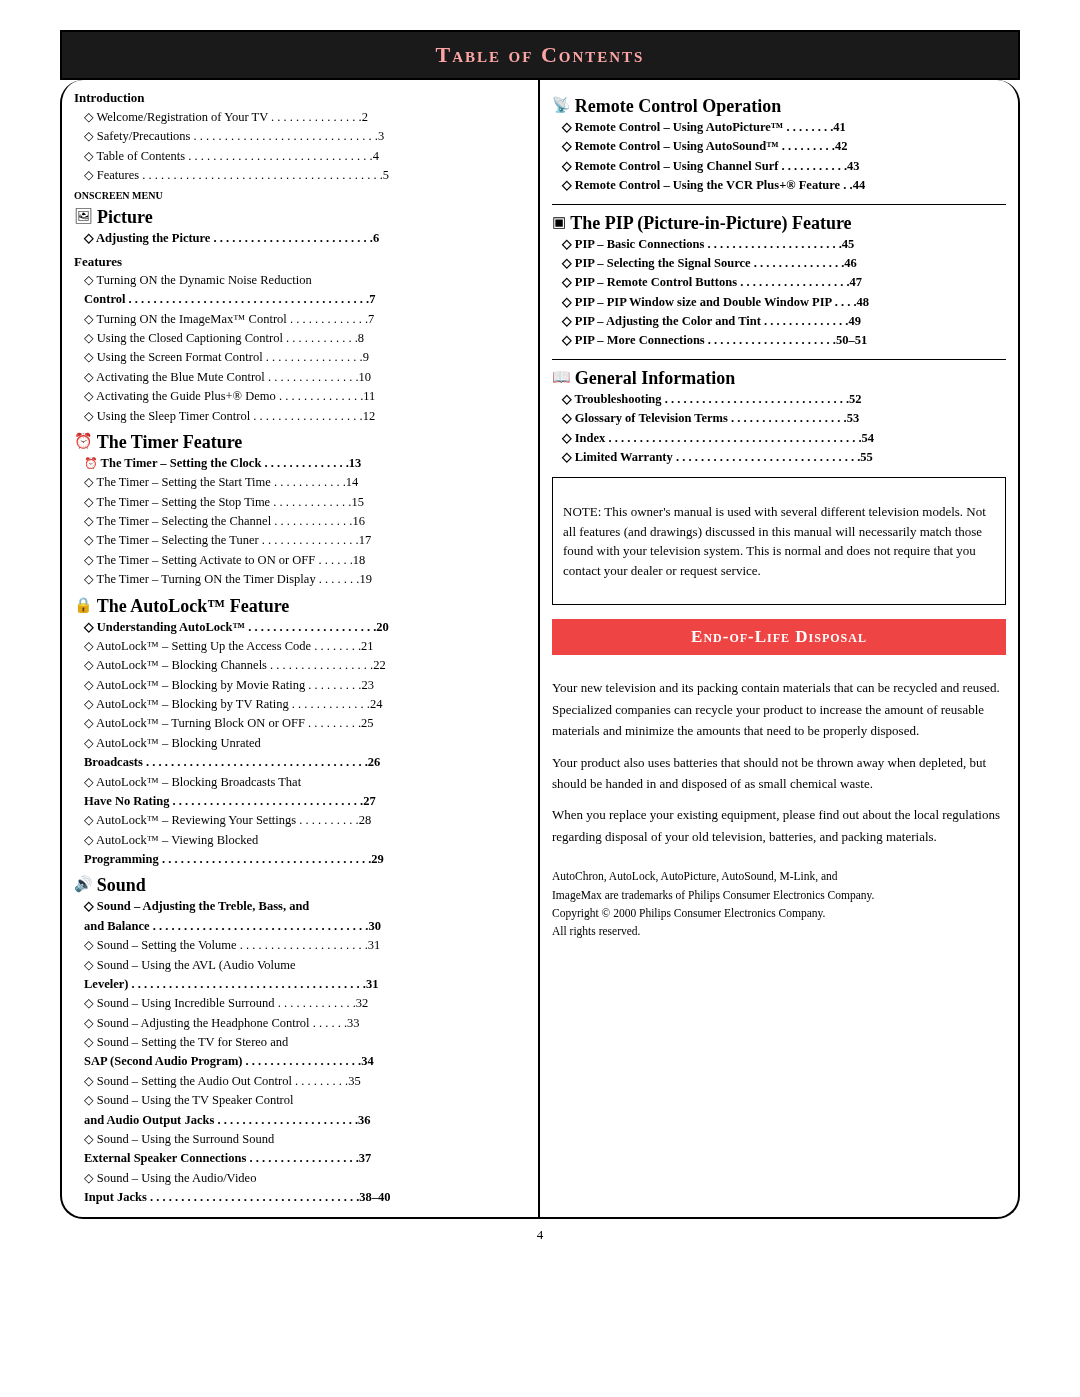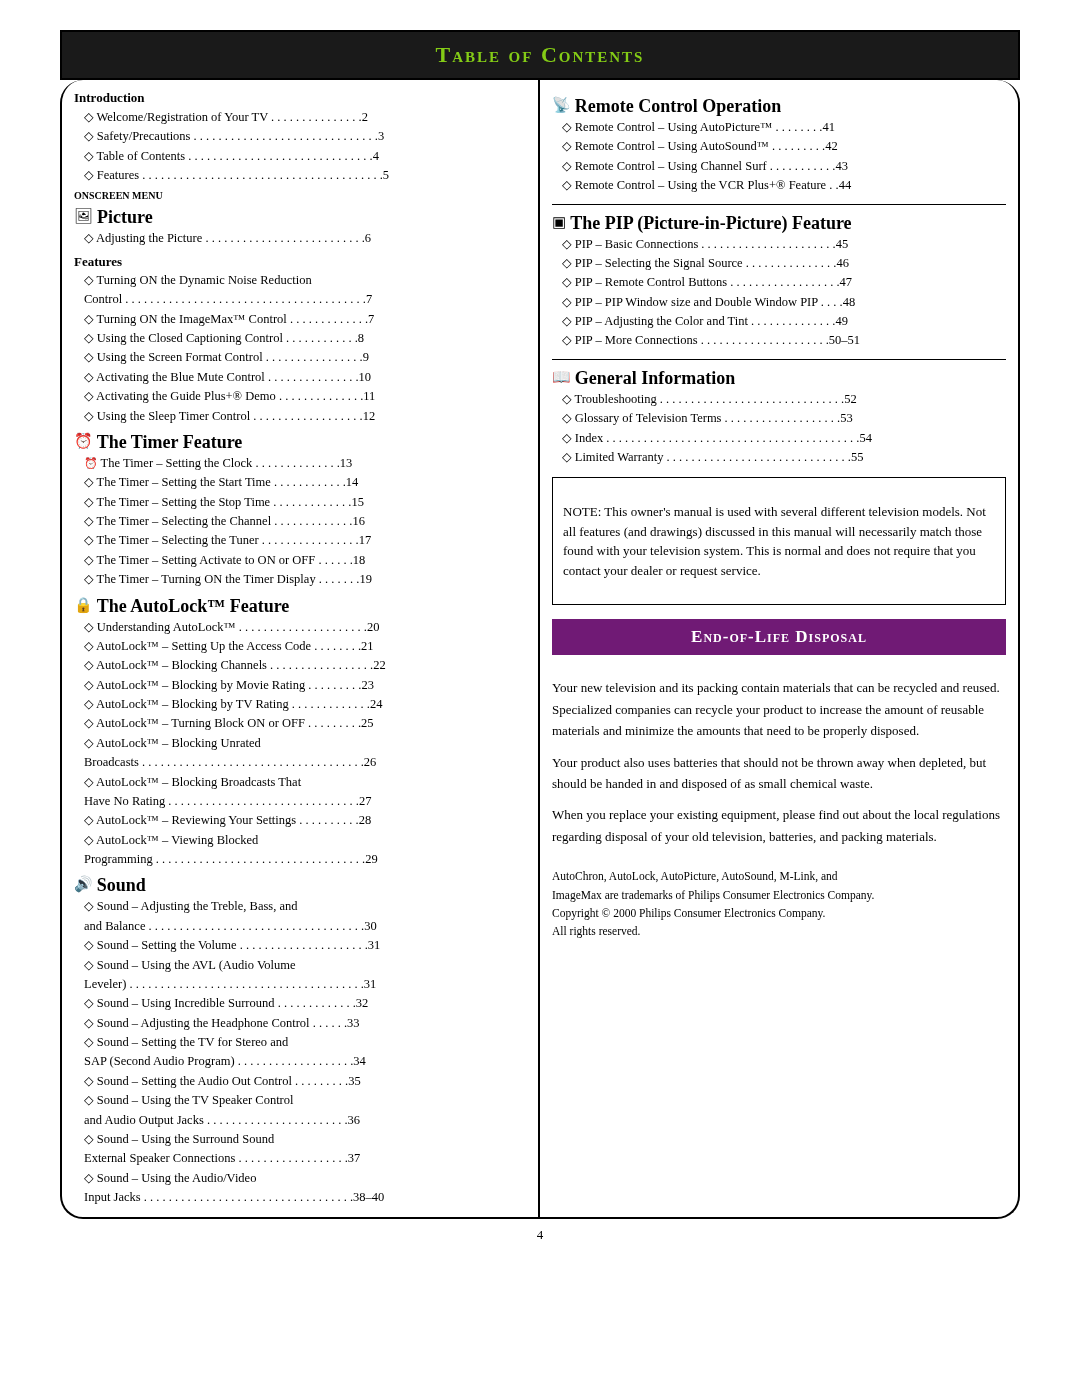--- a/index.html
+++ b/index.html
@@ -12,21 +12,21 @@
       min-height: 1397px;
       display: flex;
       justify-content: center;
       padding: 30px 40px;
     }
     .page {
       width: 960px;
     }
     .title-bar {
       background: #1a1a1a;
-      color: #84cc16;
+      color: #fca5a5;
       text-align: center;
       padding: 10px 0;
       font-size: 22px;
       font-weight: bold;
       letter-spacing: 2px;
       margin-bottom: 0;
       font-variant: small-caps;
     }
     .main-border {
       border: 2px solid #000;
@@ -44,21 +44,21 @@
     .col-right {
       width: 50%;
       padding: 10px 12px;
     }
     .section-title {
       font-weight: bold;
       font-size: 13px;
       margin-bottom: 2px;
     }
     .indent1 { padding-left: 10px; }
-    .indent2 { padding-left: 20px; }
+    .indent2 { padding-left: 20px; font-weight: bold; }
     .diamond::before { content: "◇ "; }
     .sub-header {
       font-weight: bold;
       font-size: 13px;
       margin-top: 6px;
       margin-bottom: 1px;
     }
     .section-with-icon {
       display: flex;
       align-items: flex-start;
@@ -68,21 +68,21 @@
     .section-with-icon .icon { margin-right: 4px; font-size: 15px; }
     .section-with-icon .title { font-weight: bold; font-size: 18px; }
     .note-box {
       border: 1px solid #000;
       padding: 24px 10px;
       margin: 10px 0;
       font-size: 13px;
       line-height: 1.5;
     }
     .end-of-life-bar {
-      background: #701a75;
+      background: #ef4444;
       color: #fff;
       text-align: center;
       padding: 8px 0;
       font-size: 17px;
       font-weight: bold;
       font-variant: small-caps;
       margin-top: 14px;
       letter-spacing: 1px;
     }
     .end-of-life-text {

